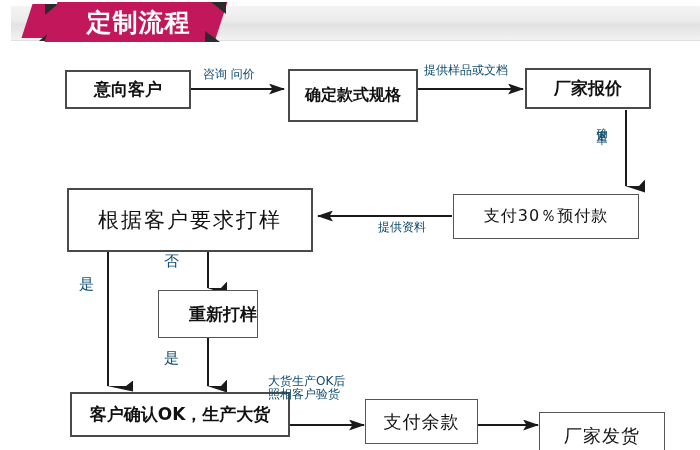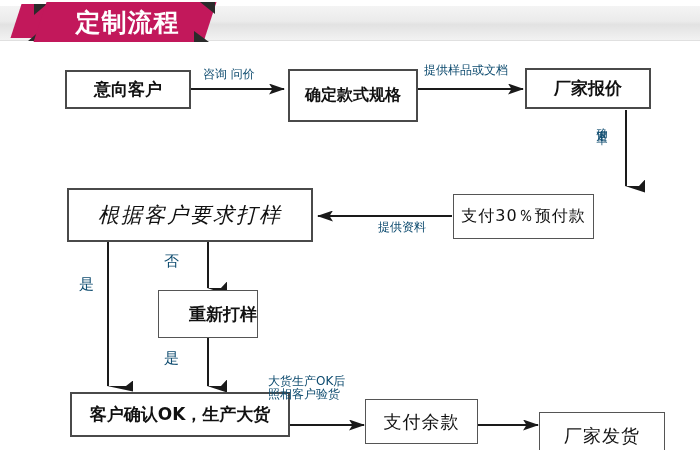--- a/index.html
+++ b/index.html
@@ -6,21 +6,21 @@
   body{
     width:700px;height:450px;
     background:#ffffff;
     font-family:"DejaVu Sans","Liberation Sans",sans-serif;
     overflow:hidden;
     position:relative;
   }
   #root{position:absolute;left:0;top:0;width:700px;height:450px;}
 
   
-  .header{position:absolute;left:0;top:0;width:556px;height:47px;}
+  .header{position:absolute;left:11px;top:0;width:556px;height:47px;}
   .hdr-strip{
     position:absolute;left:0;top:6px;width:700px;height:34px;
     background:linear-gradient(to bottom,#f4f4f4 0%,#ebebeb 45%,#e2e2e2 55%,#f2f2f2 100%);
     border-bottom:1px solid #e0e0e0;
   }
   .hdr-tab{
     position:absolute;left:16px;top:4px;width:30px;height:34px;
     background:#c2185b;
     transform:skewX(-18deg);
   }
@@ -142,25 +142,25 @@
   </div>
 
   <div class="box" style="left:288px;top:69px;width:130px;height:53px;font-size:16px;font-weight:bold;">
     <span>确定款式规格</span>
   </div>
 
   <div class="box" style="left:525px;top:68px;width:126px;height:41px;font-size:17px;font-weight:bold;align-items:center;">
     <span>厂家报价</span>
   </div>
 
-  <div class="box hairline" style="left:453px;top:194px;width:141px;height:45px;font-size:16px;letter-spacing:1px;">
+  <div class="box hairline" style="left:453px;top:194px;width:186px;height:45px;font-size:16px;letter-spacing:1px;">
     <span>支付30％预付款</span>
   </div>
 
-  <div class="box" style="left:67px;top:188px;width:246px;height:54px;font-size:21px;letter-spacing:2px;font-style:italic;">
+  <div class="box" style="left:67px;top:188px;width:246px;height:64px;font-size:21px;letter-spacing:2px;">
     <span>根据客户要求打样</span>
   </div>
 
   <div class="box hairline" style="left:158px;top:290px;width:100px;height:48px;font-size:17px;font-weight:bold;justify-content:flex-end;">
     <span>重新打样</span>
   </div>
 
   <div class="box" style="left:70px;top:392px;width:220px;height:45px;font-size:17px;font-weight:bold;">
     <span>客户确认OK，生产大货</span>
   </div>

